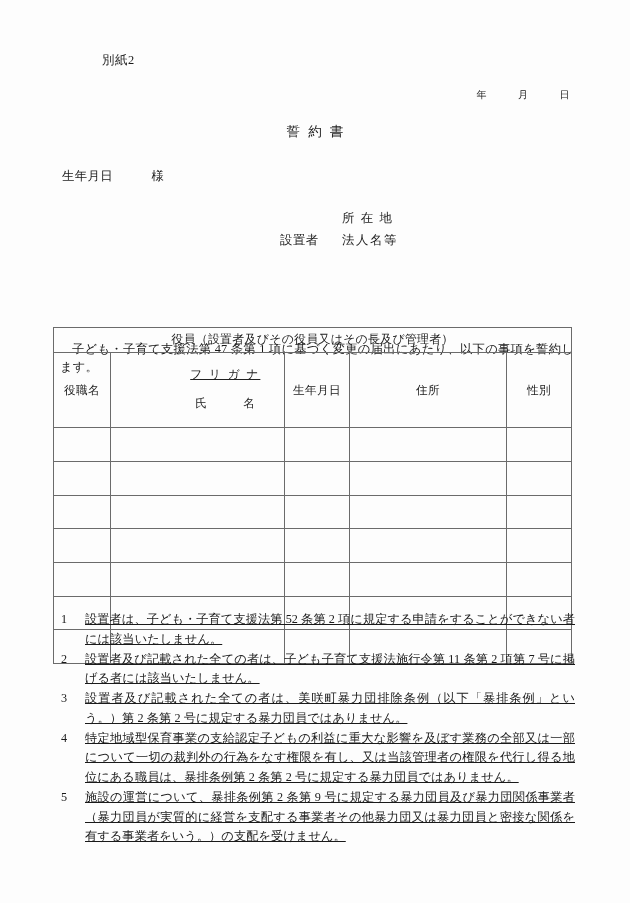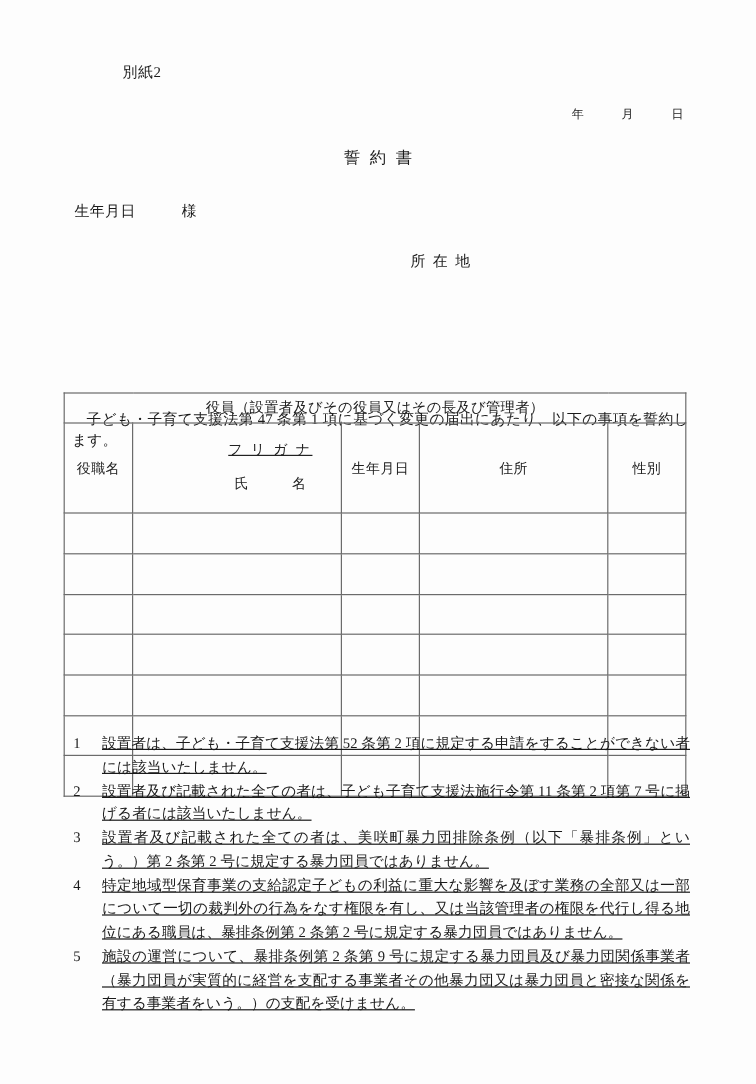--- a/index.html
+++ b/index.html
@@ -189,20 +189,24 @@
   <div class="date-line">年　　　月　　　日</div>
 
   <h1 class="doc-title">誓約書</h1>
 
   <div class="addressee">生年月日　　　様</div>
 
   <div class="signatory">
     <div class="sig-row">
       <span class="sig-label"></span>
       <span class="sig-value">所 在 地</span>
+    </div>
+    <div class="sig-row">
+      <span class="sig-label">設置者</span>
+      <span class="sig-value">法人名等</span>
     </div>
   </div>
 
   <p class="intro">子ども・子育て支援法第 47 条第 1 項に基づく変更の届出にあたり、以下の事項を誓約します。</p>
 
   <table class="officers-table">
     <colgroup>
       <col style="width:57px">
       <col style="width:174px">
       <col style="width:65px">

